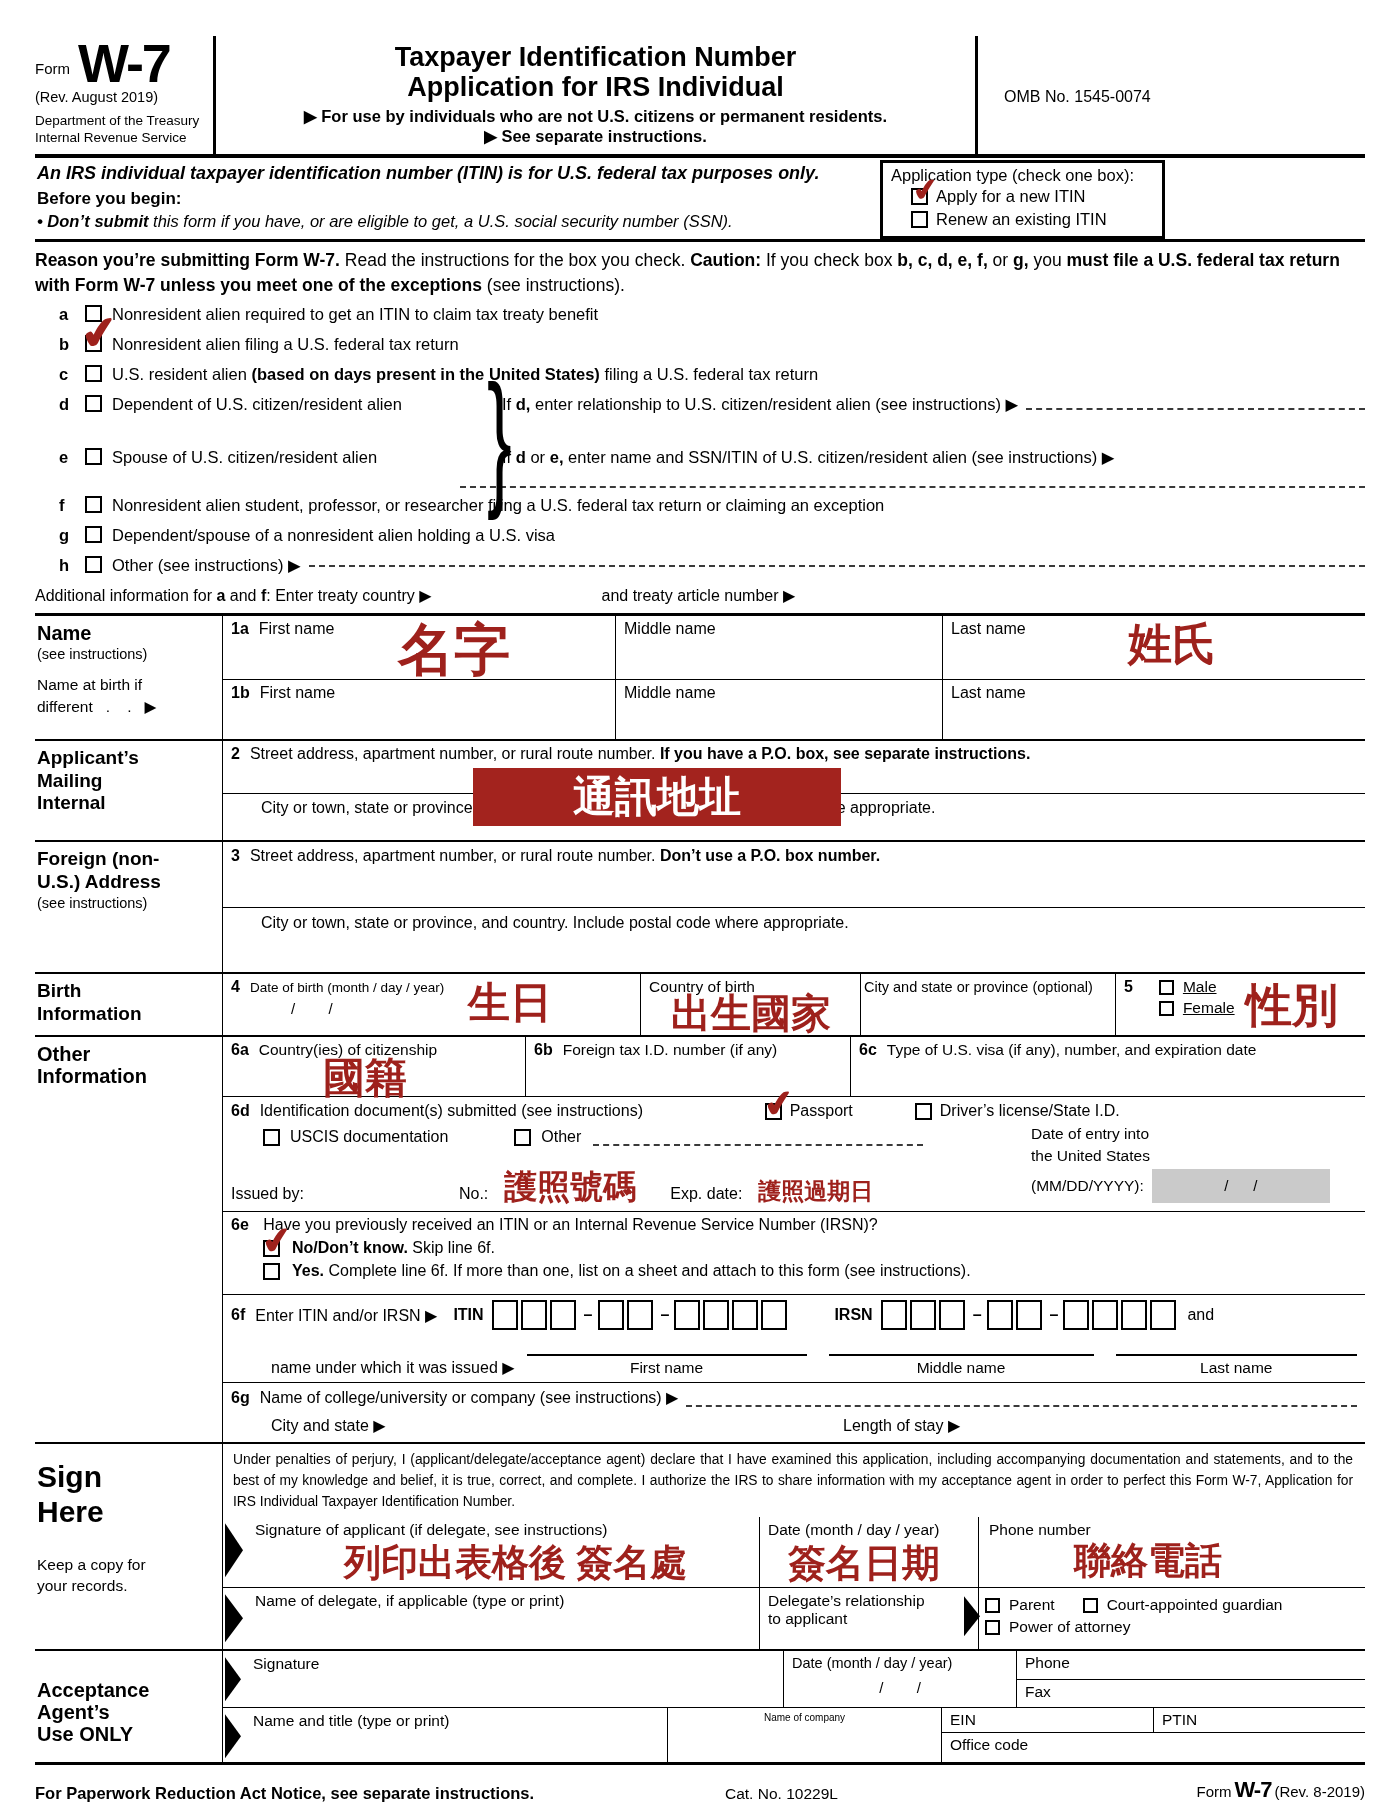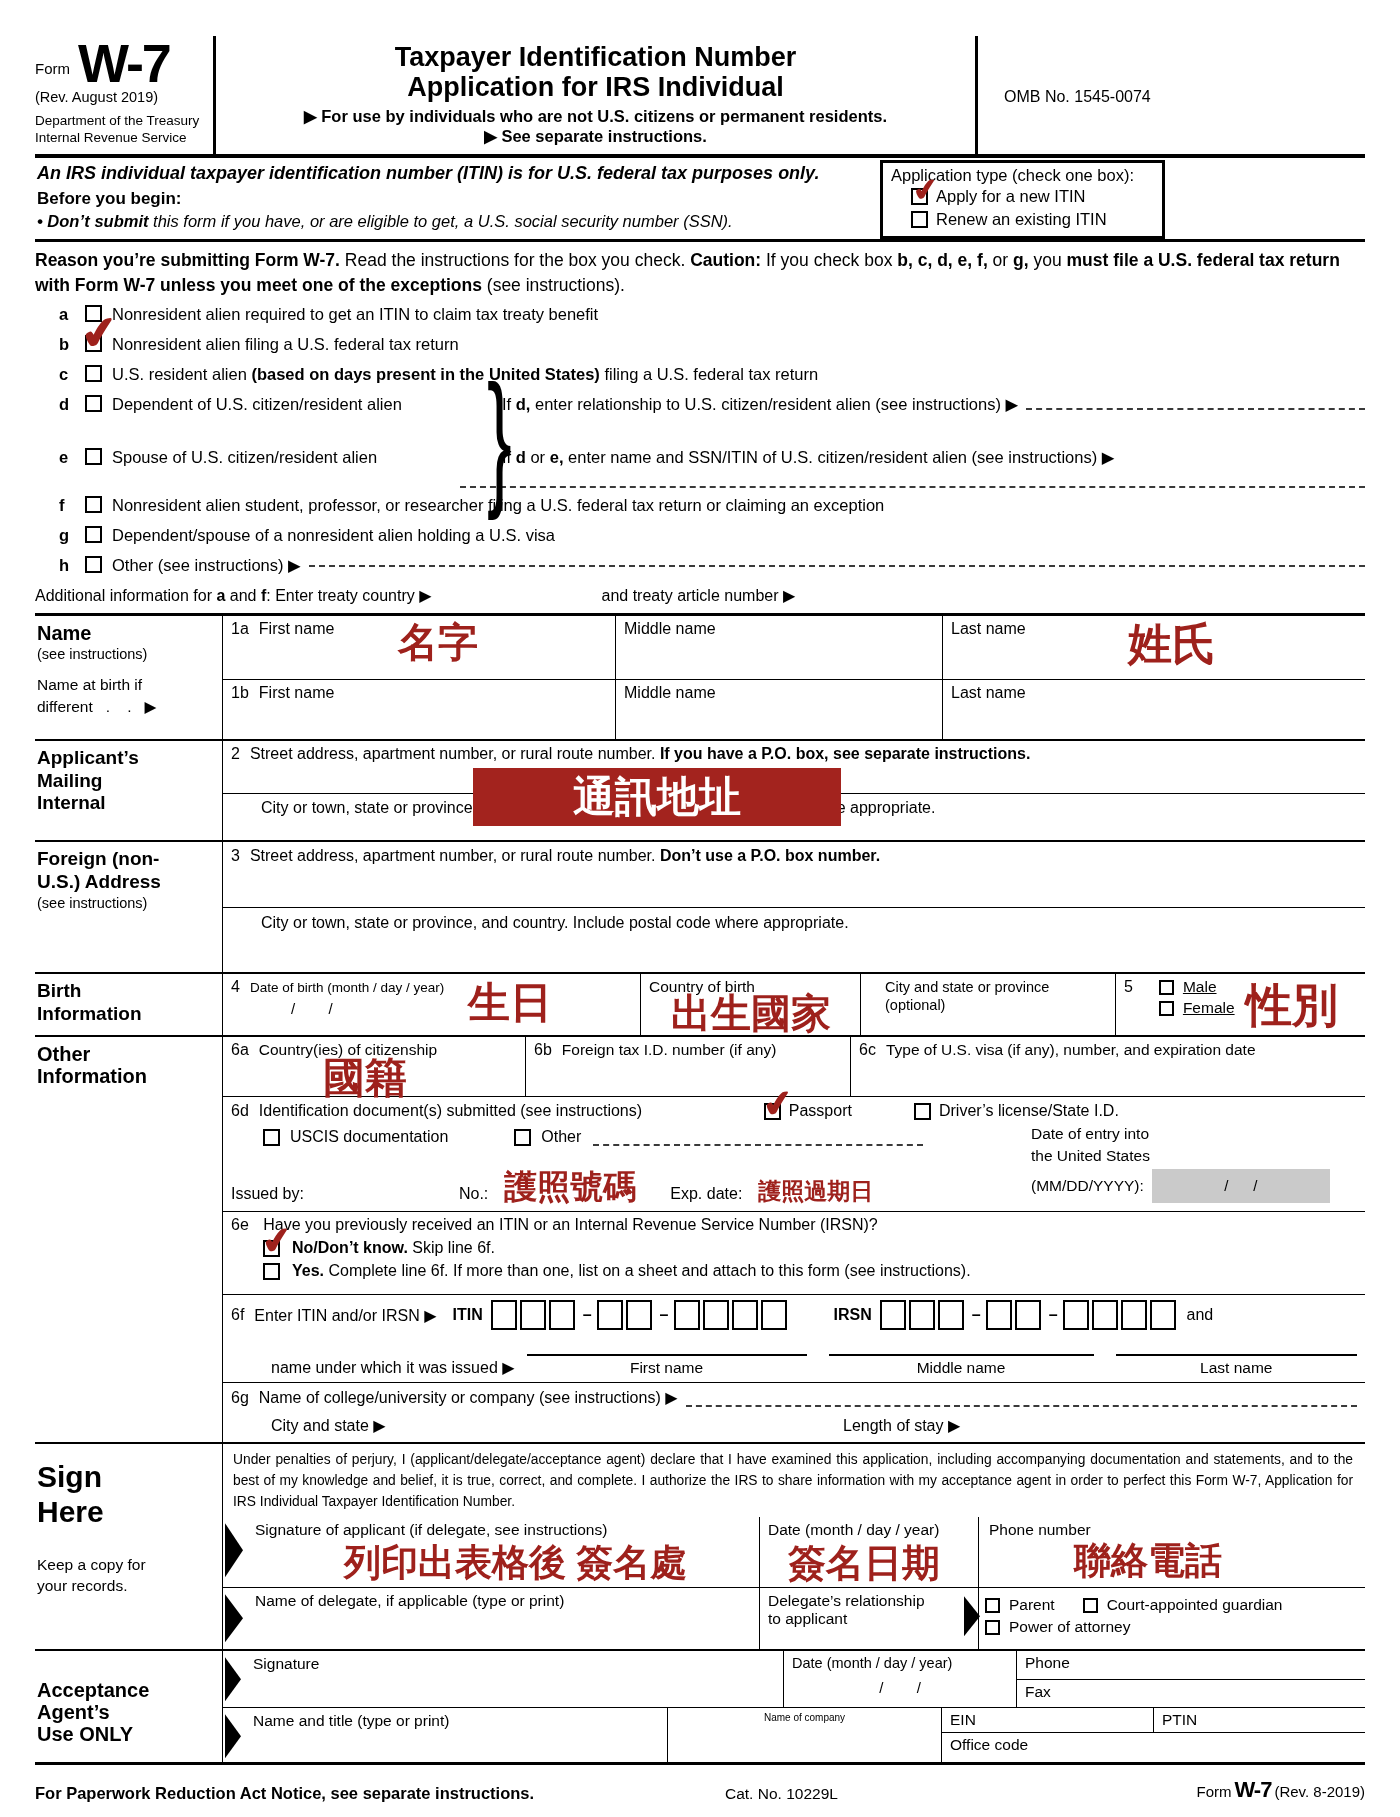--- a/index.html
+++ b/index.html
@@ -61,21 +61,21 @@
   .tbl { border-bottom:3px solid #000; }
   .tbl-sect { display:flex; border-top:2.5px solid #000; }
   .tbl-sect.first { border-top:none; }
   .tbl-label { width:188px; flex:none; border-right:1.5px solid #000; padding:6px 8px 6px 2px; }
   .tbl-body { flex:1; min-width:0; position:relative; }
   .sl-title { font-size:20px; font-weight:700; line-height:1.1; }
   .sl-title-sm { font-size:19px; font-weight:700; line-height:1.18; }
   .sl-sub { font-size:14.5px; margin-top:2px; }
   .sl-note { font-size:15.5px; margin-top:12px; line-height:1.4; }
   .cell { padding:4px 8px; font-size:16px; position:relative; }
-  .num { font-weight:400; margin-right:10px; }
+  .num { font-weight:700; margin-right:10px; }
 
   .zh { color:#9e211c; font-weight:600; line-height:1; white-space:nowrap; position:absolute; z-index:3; }
 
   
   .name-row { display:flex; min-height:63px; }
   .name-row + .name-row { border-top:1.5px solid #000; min-height:60px; }
   .nc1 { width:392px; flex:none; }
   .nc2 { width:327px; flex:none; border-left:1.5px solid #000; }
   .nc3 { flex:1; border-left:1.5px solid #000; }
 
@@ -84,21 +84,21 @@
   .m-city { min-height:47px; border-top:1.5px solid #000; padding:5px 8px 4px 38px; font-size:16px; }
   .f-street { min-height:65px; padding:5px 8px; font-size:16px; }
   .f-city { min-height:65px; border-top:1.5px solid #000; padding:6px 8px 4px 38px; font-size:16px; }
   .banner { position:absolute; left:250px; top:27px; width:368px; height:58px; background:#a3231e;
             display:flex; align-items:center; justify-content:center; color:#fff; font-size:42px; font-weight:600; z-index:4; }
 
   
   .birth-row { display:flex; min-height:61px; }
   .bc1 { width:417px; flex:none; padding:4px 8px; position:relative; }
   .bc2 { width:220px; flex:none; border-left:1.5px solid #000; padding:4px 8px; position:relative; }
-  .bc3 { width:255px; flex:none; border-left:1.5px solid #000; padding:4px 24px; }
+  .bc3 { width:255px; flex:none; border-left:1.5px solid #000; padding:4px 3px; }
   .bc4 { flex:1; border-left:1.5px solid #000; padding:4px 8px; display:flex; position:relative; }
   .dob-label { font-size:13.5px; }
   .dob-val { font-size:15px; margin:4px 0 0 60px; }
   .sex-lines { margin-left:16px; }
   .sex-line { display:flex; align-items:center; font-size:15.5px; margin-bottom:3px;text-decoration:underline; }
   .sex-line .cbw { margin-right:9px; }
 
   
   .o-abc { display:flex; min-height:60px; border-bottom:1.5px solid #000; }
   .oa { width:302px; flex:none; padding:4px 8px; position:relative; overflow:visible; }
@@ -301,21 +301,21 @@
         <div class="sl-sub">(see instructions)</div>
         <div class="sl-note">
           <div>Name at birth if</div>
           <div class="pre">different   .    .   ▶</div>
         </div>
       </div>
       <div class="tbl-body">
         <div class="name-row">
           <div class="cell nc1">
             <span class="num">1a</span><span>First name</span>
-            <span class="zh" style="left:175px; top:6px; font-size:40px;">名字</span>
+            <span class="zh" style="left:175px; top:6px; font-size:56px;">名字</span>
           </div>
           <div class="cell nc2"><span>Middle name</span></div>
           <div class="cell nc3">
             <span>Last name</span>
             <span class="zh" style="left:185px; top:6px; font-size:44px;">姓氏</span>
           </div>
         </div>
         <div class="name-row">
           <div class="cell nc1"><span class="num">1b</span><span>First name</span></div>
           <div class="cell nc2"><span>Middle name</span></div>

